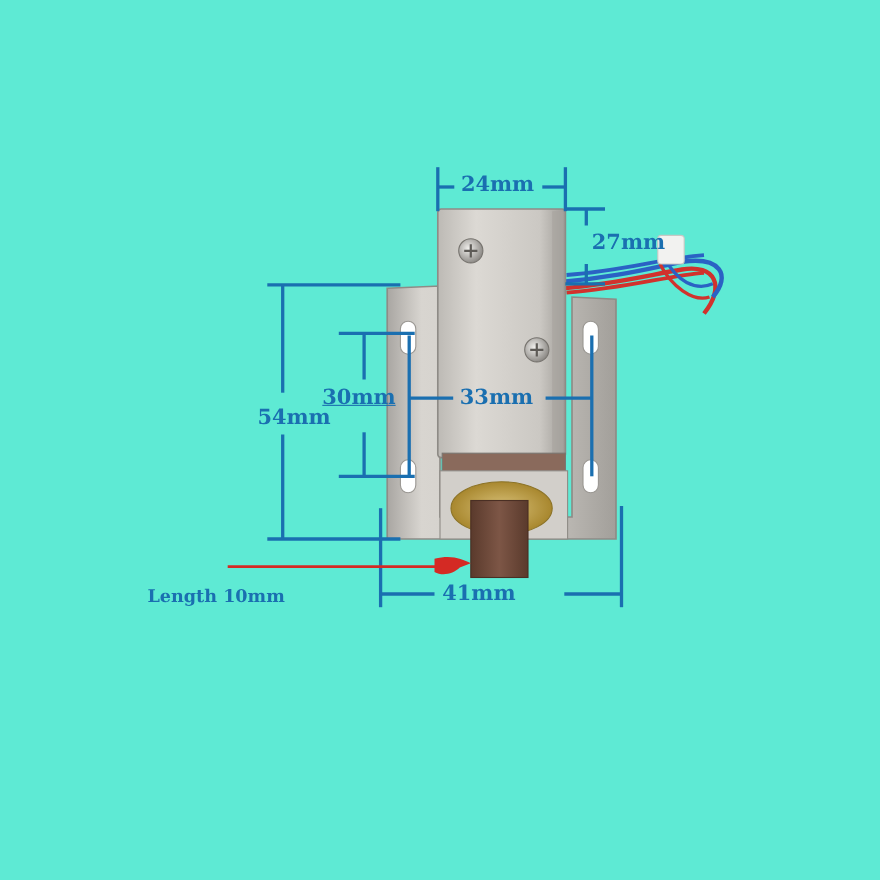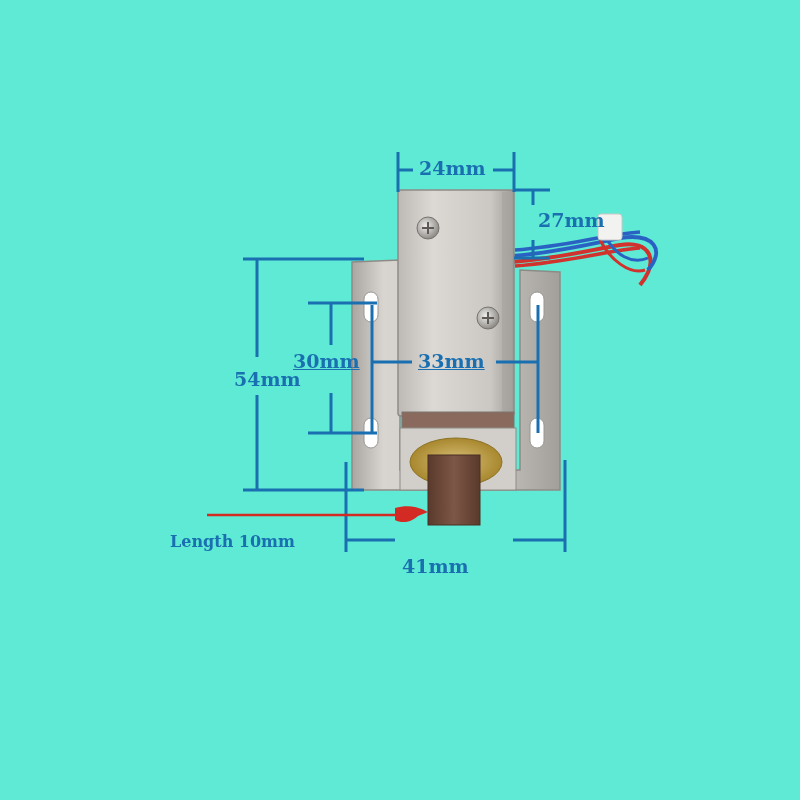--- a/index.html
+++ b/index.html
@@ -110,17 +110,17 @@
     <g>
       <line x1="207" y1="515" x2="400" y2="515" stroke="#d42a24" stroke-width="2.5"></line>
       <path d="M395 508 C410 504 420 508 428 512 L418 516 C412 522 402 524 395 520 Z" fill="#d42a24"></path>
     </g>
   </svg>
 
   <div class="label" style="left:419px;top:157px;">24mm</div>
   <div class="label" style="left:522px;top:209px;margin-left:16px;">27mm</div>
   <div class="label" style="left:234px;top:368px;">54mm</div>
   <div class="label" style="left:293px;top:350px;text-decoration:underline;">30mm</div>
-  <div class="label" style="left:418px;top:350px;text-decoration:underline;">33mm</div>
-  <div class="label" style="left:402px;top:528px;margin-top:27px;">41mm</div>
-  <div class="label small" style="left:134px;top:532px;margin-left:36px;">Length 10mm</div>
+  <div class="label" style="left:418px;top:350px;">33mm</div>
+  <div class="label" style="left:402px;top:528px;">41mm</div>
+  <div class="label small" style="left:134px;top:532px;">Length 10mm</div>
 
 </div>
 
 </body></html>

